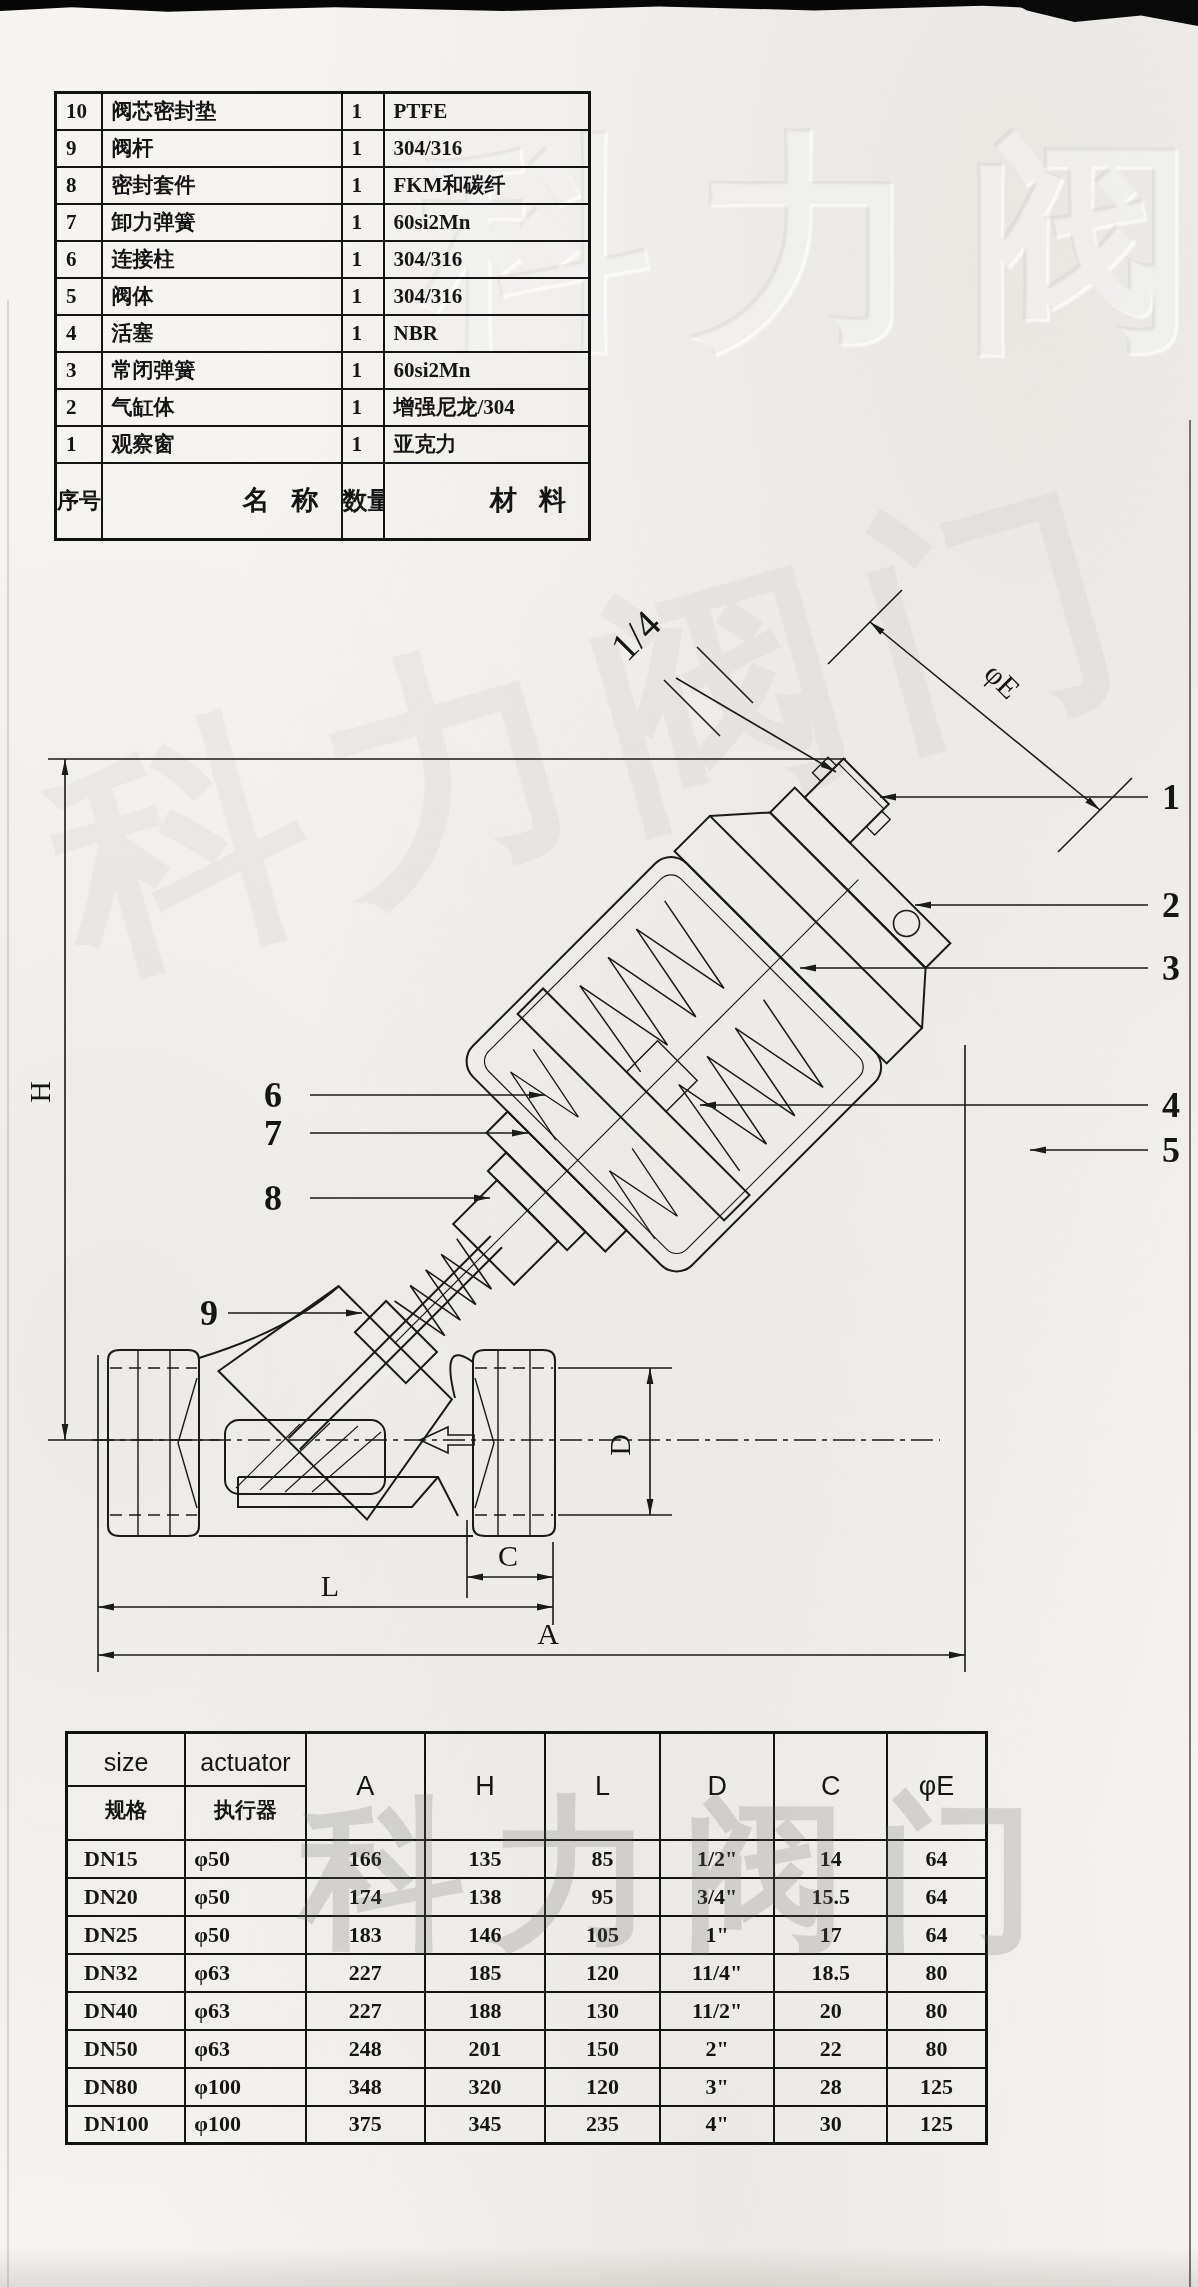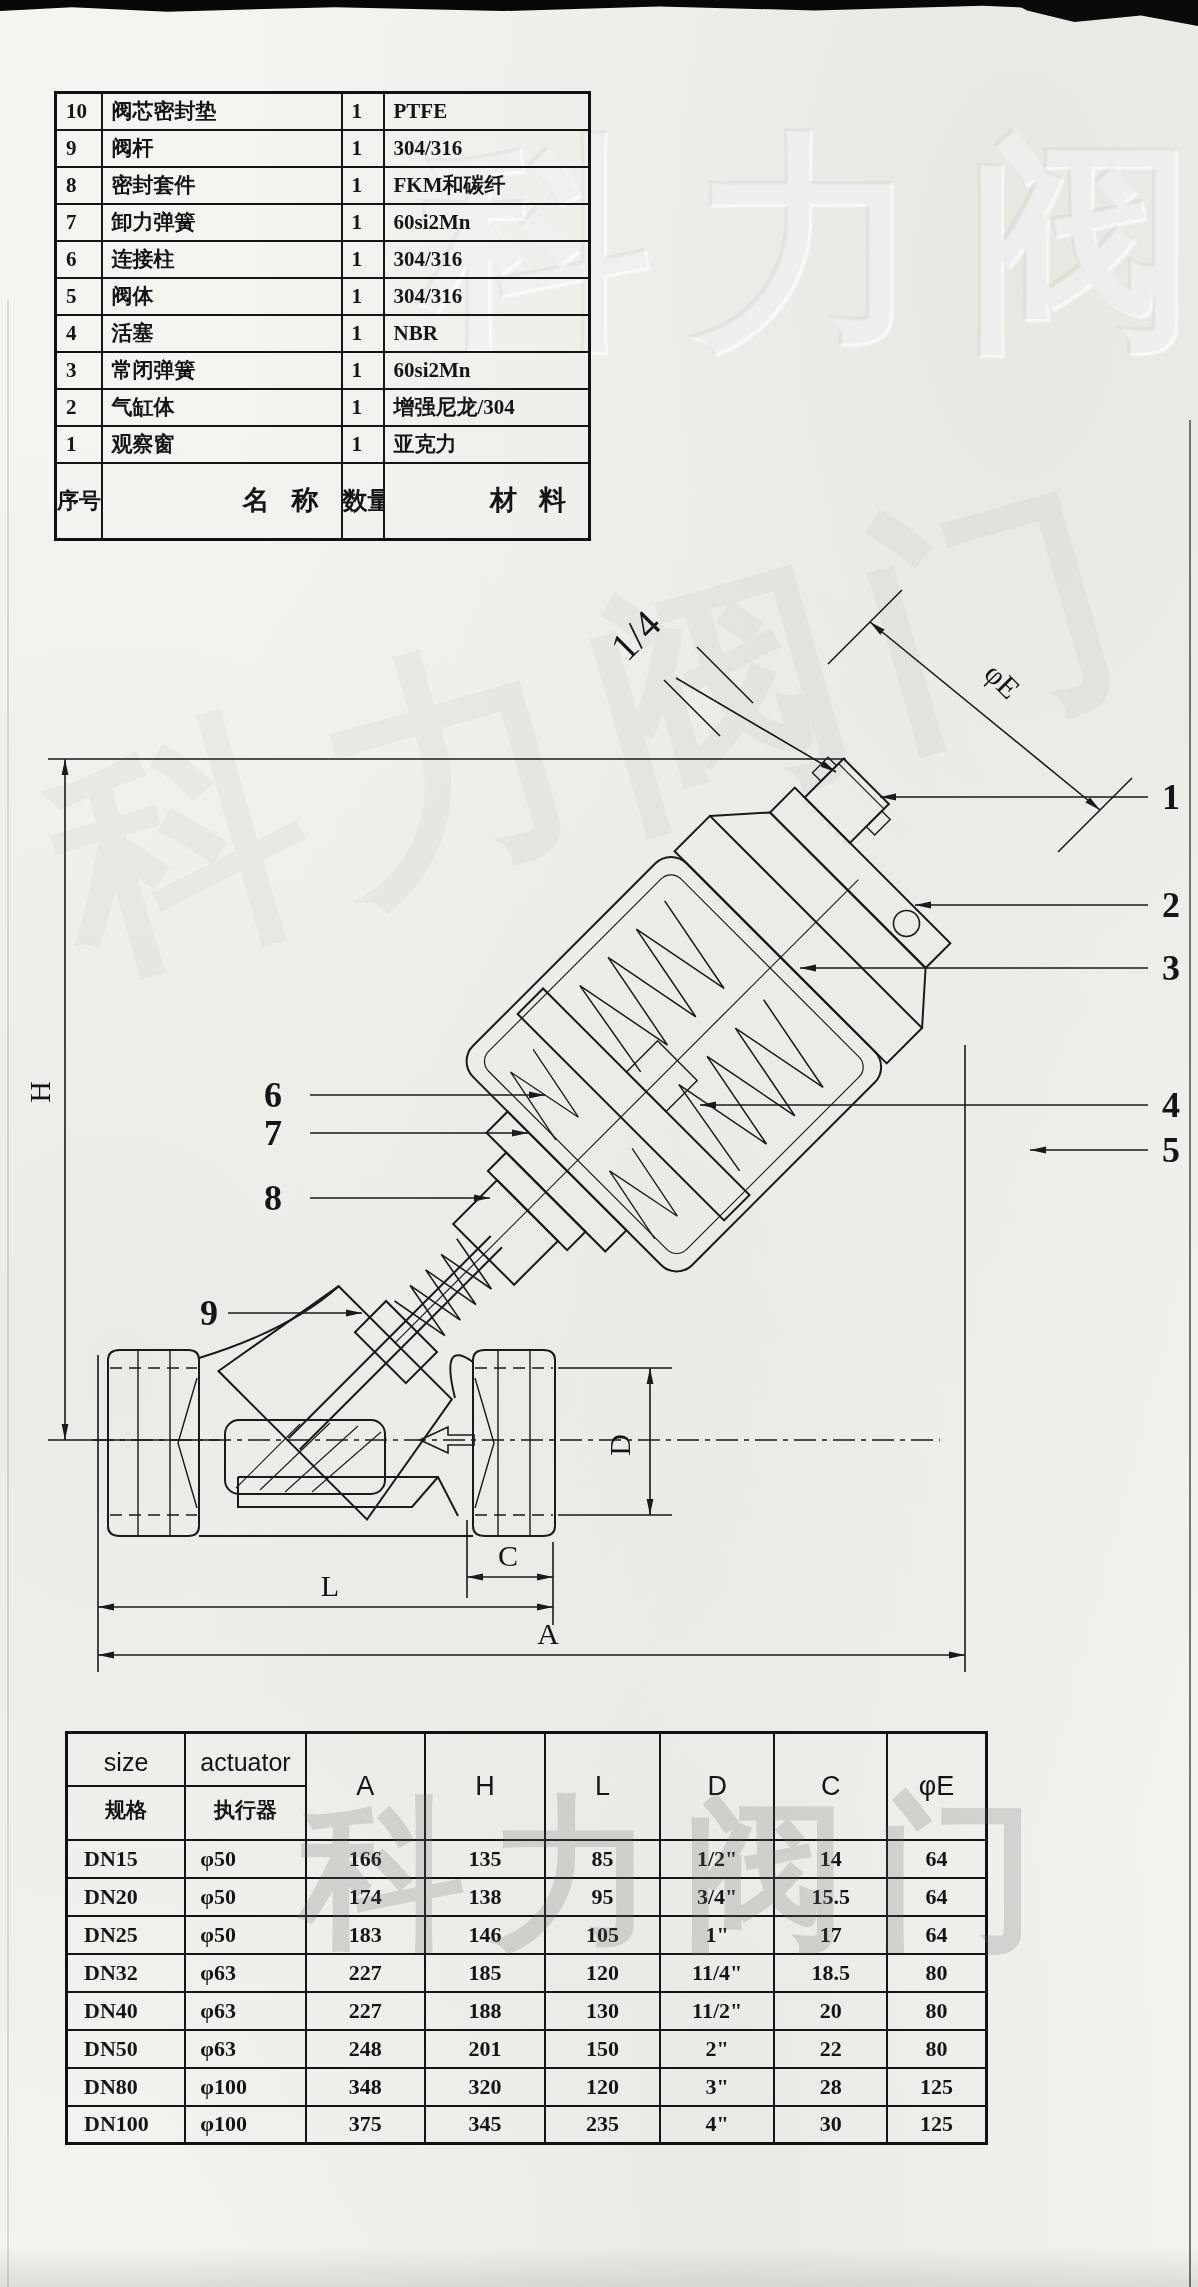--- a/index.html
+++ b/index.html
@@ -38,21 +38,21 @@
   #parts-table .hdr .sp{letter-spacing:22px;padding-left:30px;}
   #dims-table{position:absolute;left:65px;top:1731px;width:923px;z-index:4;border:3px solid #111;}
   #dims-table td{font-size:22px;font-weight:bold;text-align:center;}
   #dims-table tr{height:38px;}
   #dims-table tr.dhdr{height:107px;}
   #dims-table .latin{font-family:"Liberation Sans",sans-serif;font-weight:normal;font-size:27px;}
   #dims-table .split .en{height:45px;border-bottom:2px solid #141414;display:flex;align-items:center;justify-content:center;
       font-family:"Liberation Sans",sans-serif;font-weight:normal;font-size:25px;}
   #dims-table .split .zh{height:46px;display:flex;align-items:center;justify-content:center;font-size:21px;}
   #dims-table td.szcol{text-align:left;padding-left:16px;}
-  #dims-table td.accol{text-align:left;padding-left:14px;}
+  #dims-table td.accol{text-align:left;padding-left:8px;}
   svg{position:absolute;left:0;top:0;z-index:3;}
   svg text{font-family:"Liberation Serif",serif;fill:#151515;}
   .dimtxt{font-size:30px;}
   .callout{font-size:36px;font-weight:bold;}
 </style>
 </head>
 <body>
 
 <div id="sheet">
 

